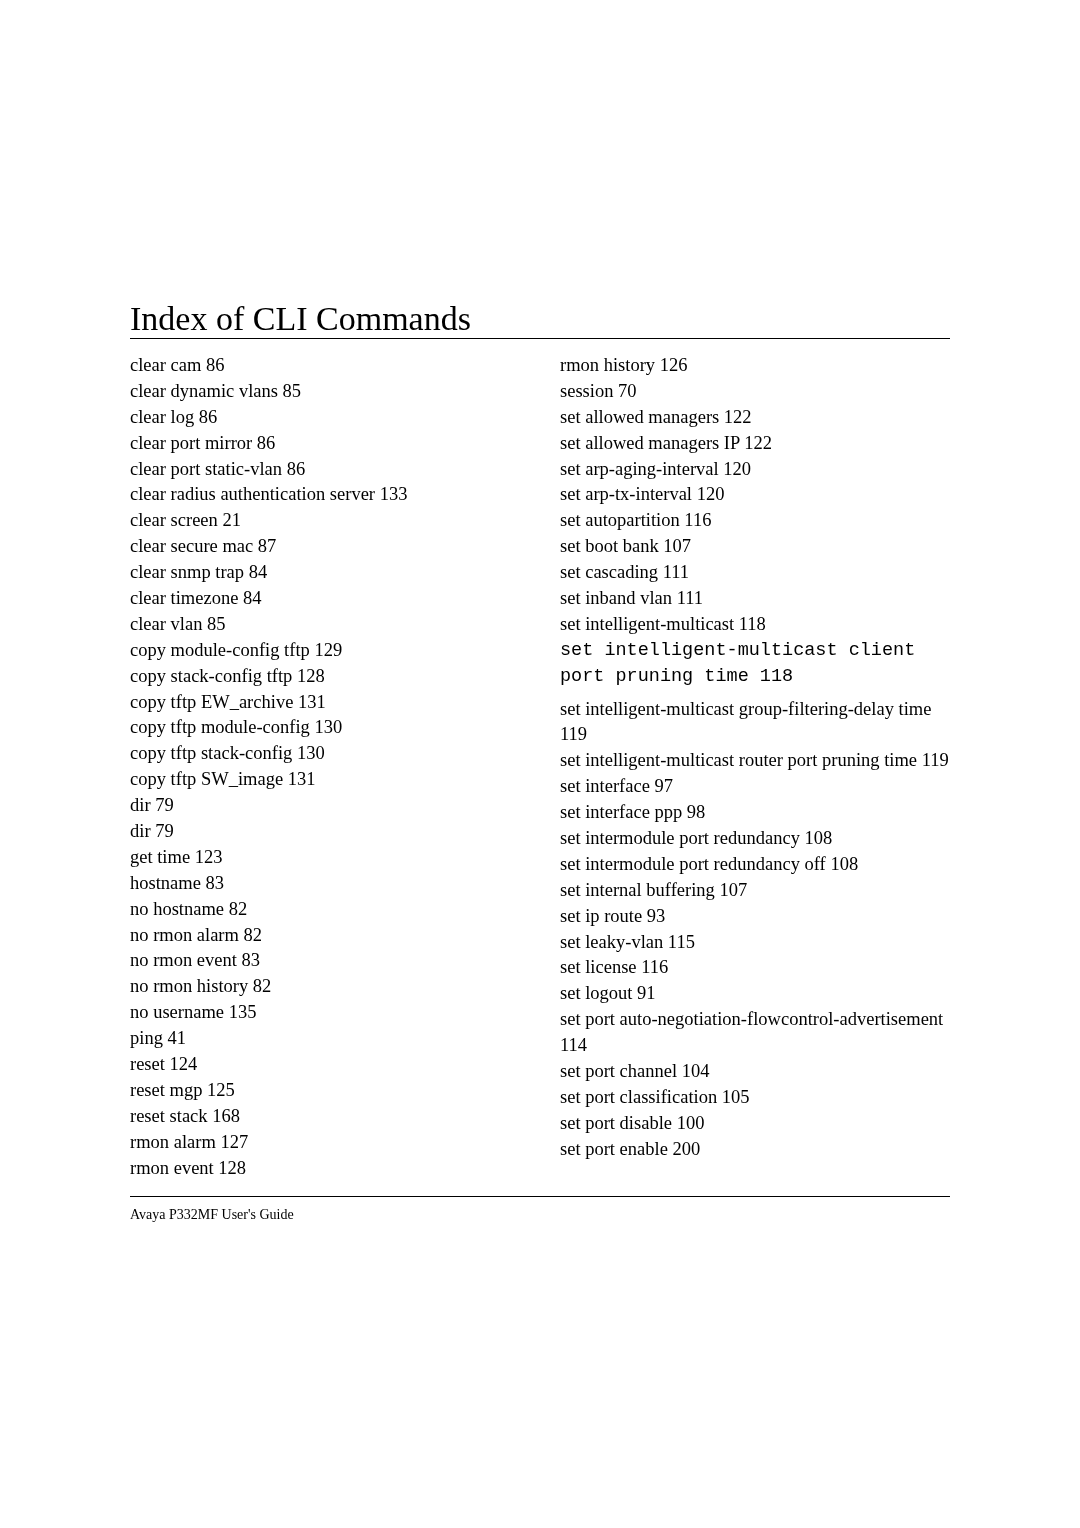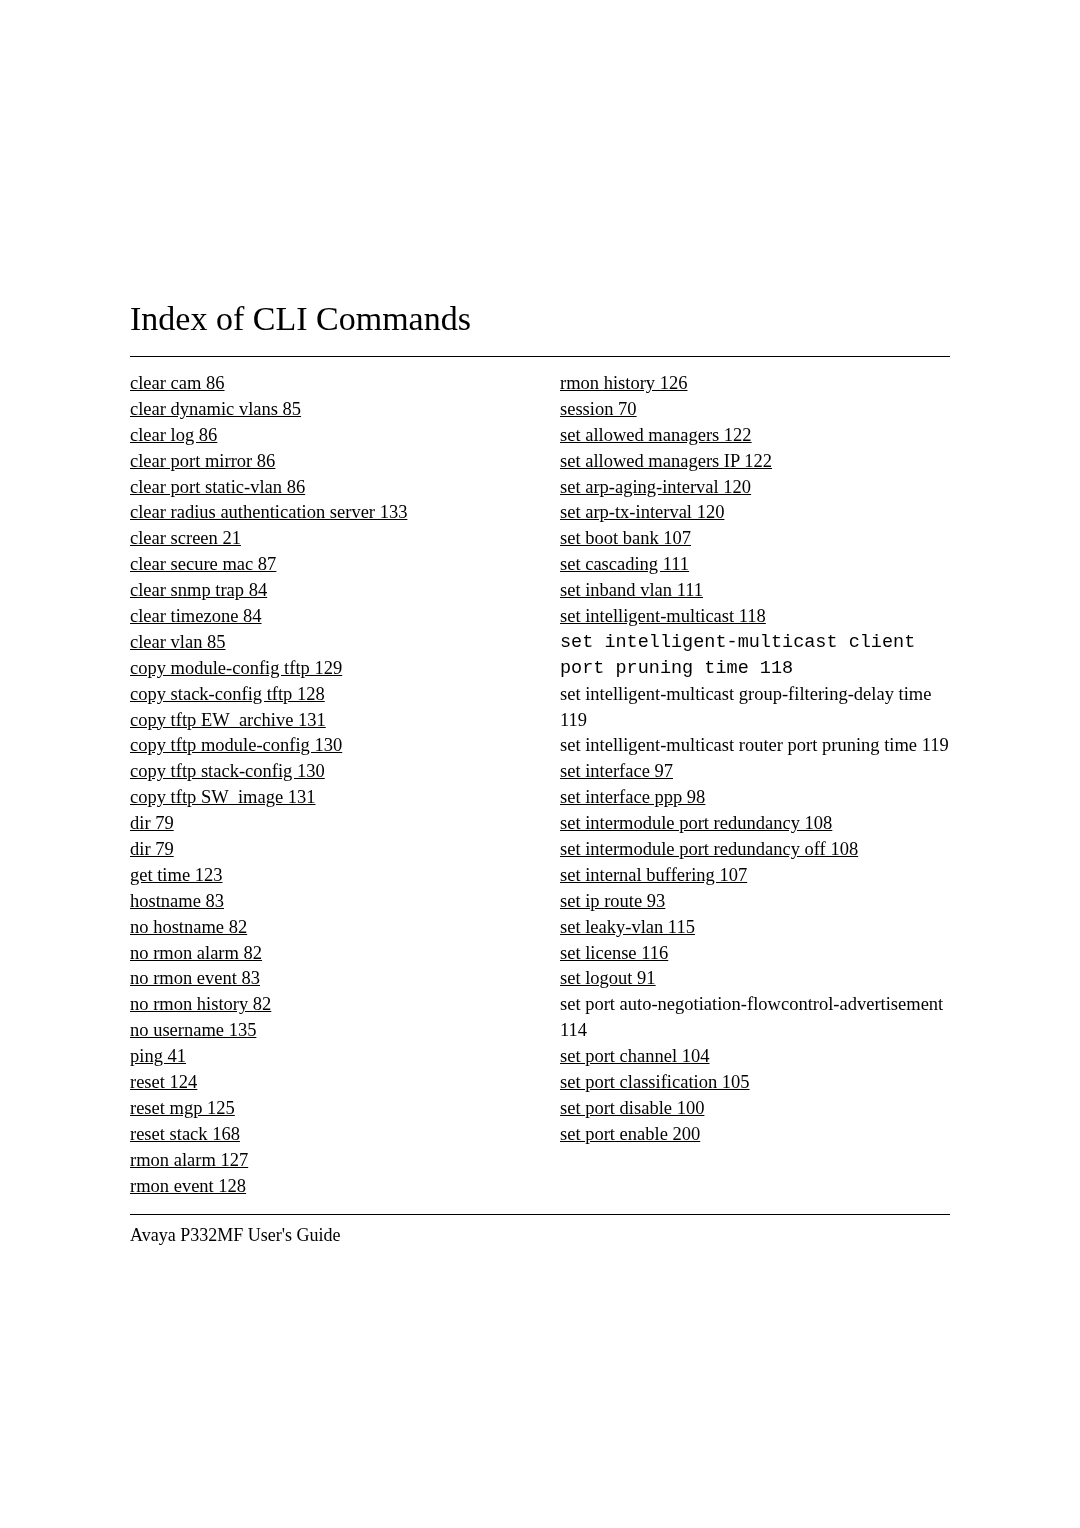--- a/index.html
+++ b/index.html
@@ -14,50 +14,48 @@
     height: 1528px;
     position: relative;
     color: #000000;
   }
   .page-container {
     padding: 300px 130px 60px 130px;
   }
   .title {
     font-size: 34px;
     font-weight: normal;
-    margin-bottom: 18px;
     font-family: Palatino, Georgia, serif;
   }
   .hr-top {
     border: none;
     border-top: 1.5px solid #000;
     margin-bottom: 14px;
   }
   .columns {
     display: flex;
     gap: 40px;
   }
   .column {
     flex: 1;
     font-size: 18.5px;
     line-height: 1.4;
     font-family: 'Times New Roman', Times, serif;
   }
   .entry {
     white-space: nowrap;
-    text-decoration: underline;
   }
   .hr-bottom {
     border: none;
     border-top: 1px solid #000;
     margin-top: 14px;
     margin-bottom: 10px;
   }
   .footer {
-    font-size: 18px;
+    font-size: 14px;
     font-family: 'Times New Roman', Times, serif;
   }
 </style>
 </head>
 <body>
 
 <div class="page-container">
   <h1 class="title">Index of CLI Commands</h1>
   <hr class="hr-top">
   <div class="columns">
@@ -95,26 +93,27 @@
         <div class="entry">rmon alarm 127</div>
         <div class="entry">rmon event 128</div>
       </div>
     <div class="column" id="right-col">
         <div class="entry">rmon history 126</div>
         <div class="entry">session 70</div>
         <div class="entry">set allowed managers 122</div>
         <div class="entry">set allowed managers IP 122</div>
         <div class="entry">set arp-aging-interval 120</div>
         <div class="entry">set arp-tx-interval 120</div>
+        <div class="entry">set autopartition 116</div>
         <div class="entry">set boot bank 107</div>
         <div class="entry">set cascading 111</div>
         <div class="entry">set inband vlan 111</div>
         <div class="entry">set intelligent-multicast 118</div>
         <div style="white-space: normal; font-family: Liberation Mono, monospace;">set intelligent-multicast client port pruning time 118</div>
-        <div style="white-space: normal;">set intelligent-multicast group-filtering-delay time 119</div>
+        <div style="white-space: normal; margin-top: 7px;">set intelligent-multicast group-filtering-delay time 119</div>
         <div style="white-space: normal;">set intelligent-multicast router port pruning time 119</div>
         <div class="entry">set interface 97</div>
         <div class="entry">set interface ppp 98</div>
         <div class="entry">set intermodule port redundancy 108</div>
         <div class="entry">set intermodule port redundancy off 108</div>
         <div class="entry">set internal buffering 107</div>
         <div class="entry">set ip route 93</div>
         <div class="entry">set leaky-vlan 115</div>
         <div class="entry">set license 116</div>
         <div class="entry">set logout 91</div>

